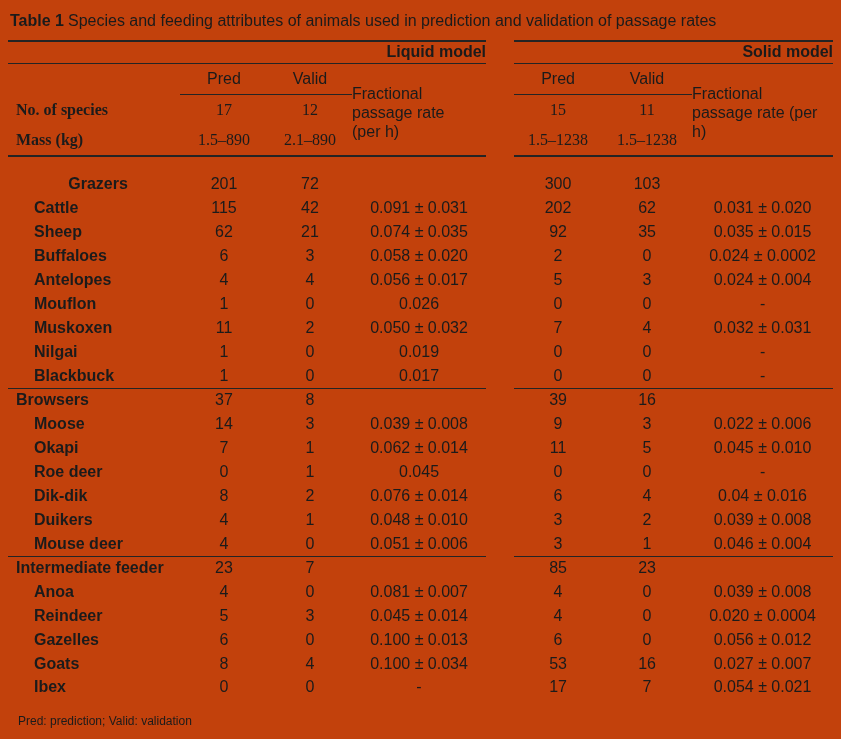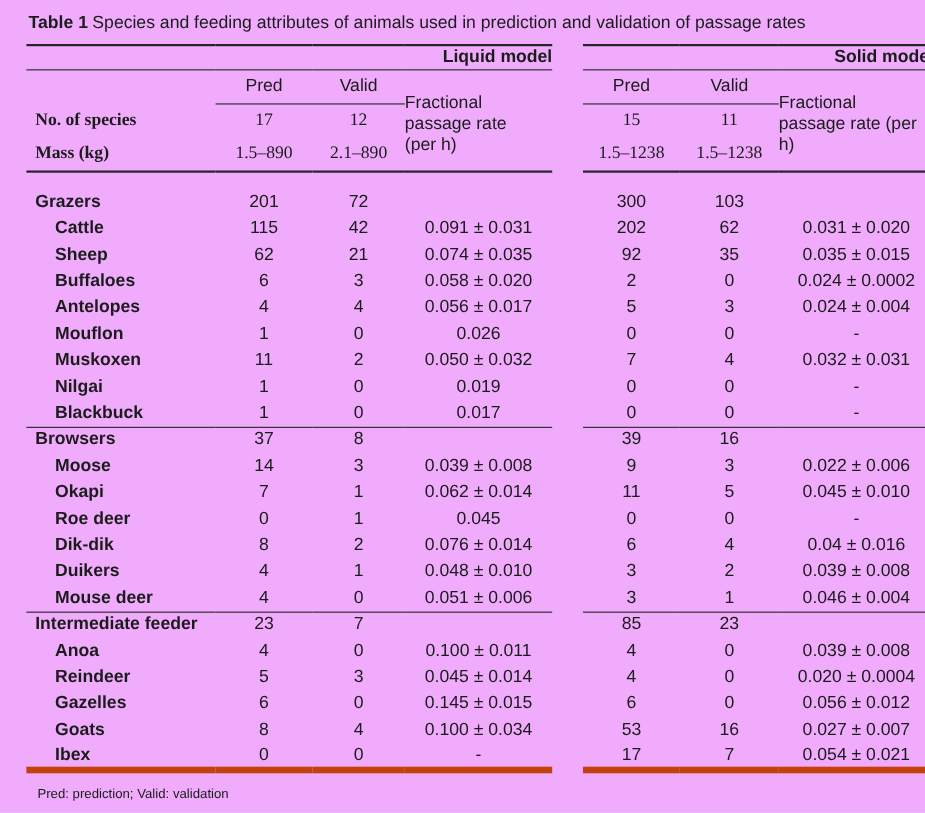--- a/index.html
+++ b/index.html
@@ -1,18 +1,18 @@
 <!DOCTYPE html>
 <html><head>
 <meta charset="utf-8">
 <style>
   html,body{margin:0;padding:0;background:#ffffff;}
   .page{
     width:841px;height:739px;box-sizing:border-box;
-    padding:8px 8px 0 24px;background:#f0abfc;overflow:hidden;
+    padding:8px 8px 0 8px;background:#c2410c;overflow:hidden;
     font-family:"Liberation Sans","DejaVu Sans",sans-serif;color:#1b1b1b;
   }
   .title{font-size:16px;height:32px;box-sizing:border-box;padding:3px 2px 0 2px;line-height:1.2;}
   .title-prefix{font-weight:bold;margin-right:4px;}
   table.ptable{border-collapse:collapse;table-layout:fixed;width:825px;}
   td{padding:0;font-size:16px;vertical-align:middle;overflow:hidden;line-height:1.1;}
   .num{text-align:center;}
   .rate{text-align:center;}
   .label{font-weight:bold;padding-left:8px;text-align:left;}
   .species{padding-left:26px;}
@@ -22,21 +22,21 @@
   .bt{border-top:2px solid #242424;}
   .b-model{border-bottom:1.5px solid #242424;}
   .b-pv{border-bottom:1px solid #242424;}
   .b-head{border-bottom:2px solid #242424;}
   .b-sec{border-bottom:1.5px solid #242424;}
   .b-end{border-bottom:6px solid #c2410c;}
   tr.model-row{height:22px;}
   tr.sub-row{height:31px;}
   tr.meta-row{height:31px;font-family:Liberation Serif, serif;}
   tbody tr{height:24px;}
-  tr.first-section td{padding-top:15px;height:40px;box-sizing:border-box;}
+  tr.first-section td{padding-top:15px;height:40px;box-sizing:border-box;text-align:center;}
   tr.first-section td.label{padding-left:8px;}
   .footnote{font-size:12px;padding:11px 2px 0 10px;}
 </style>
 </head>
 <body>
 
 <div class="page">
 
   <div class="title">
     <span class="title-prefix">Table 1</span><span>Species and feeding attributes of animals used in prediction and validation of passage rates</span>
@@ -259,41 +259,41 @@
           <td class="rate"></td>
           <td class="gapcell"></td>
           <td class="num">85</td>
           <td class="num">23</td>
           <td class="rate"></td>
         </tr>
         <tr>
           <td class="label species">Anoa</td>
           <td class="num">4</td>
           <td class="num">0</td>
-          <td class="rate">0.100 ± 0.011</td>
+          <td class="rate">0.081 ± 0.007</td>
           <td class="gapcell"></td>
           <td class="num">4</td>
           <td class="num">0</td>
           <td class="rate">0.039 ± 0.008</td>
         </tr>
         <tr>
           <td class="label species">Reindeer</td>
           <td class="num">5</td>
           <td class="num">3</td>
           <td class="rate">0.045 ± 0.014</td>
           <td class="gapcell"></td>
           <td class="num">4</td>
           <td class="num">0</td>
           <td class="rate">0.020 ± 0.0004</td>
         </tr>
         <tr>
           <td class="label species">Gazelles</td>
           <td class="num">6</td>
           <td class="num">0</td>
-          <td class="rate">0.145 ± 0.015</td>
+          <td class="rate">0.100 ± 0.013</td>
           <td class="gapcell"></td>
           <td class="num">6</td>
           <td class="num">0</td>
           <td class="rate">0.056 ± 0.012</td>
         </tr>
         <tr>
           <td class="label species">Goats</td>
           <td class="num">8</td>
           <td class="num">4</td>
           <td class="rate">0.100 ± 0.034</td>

